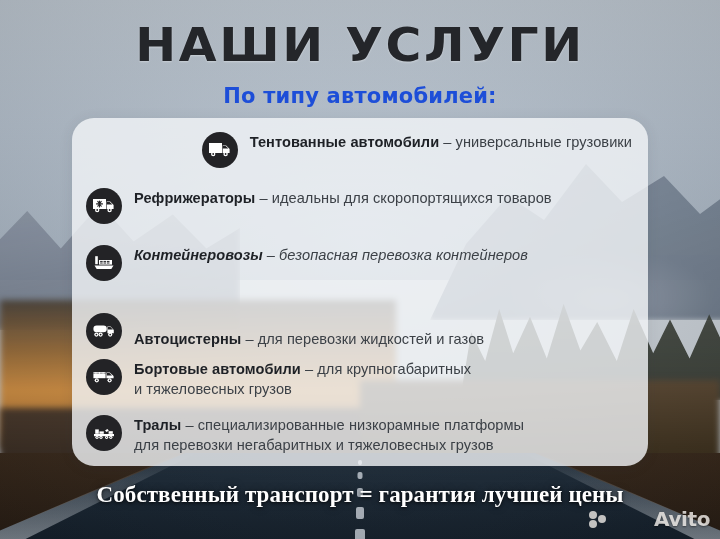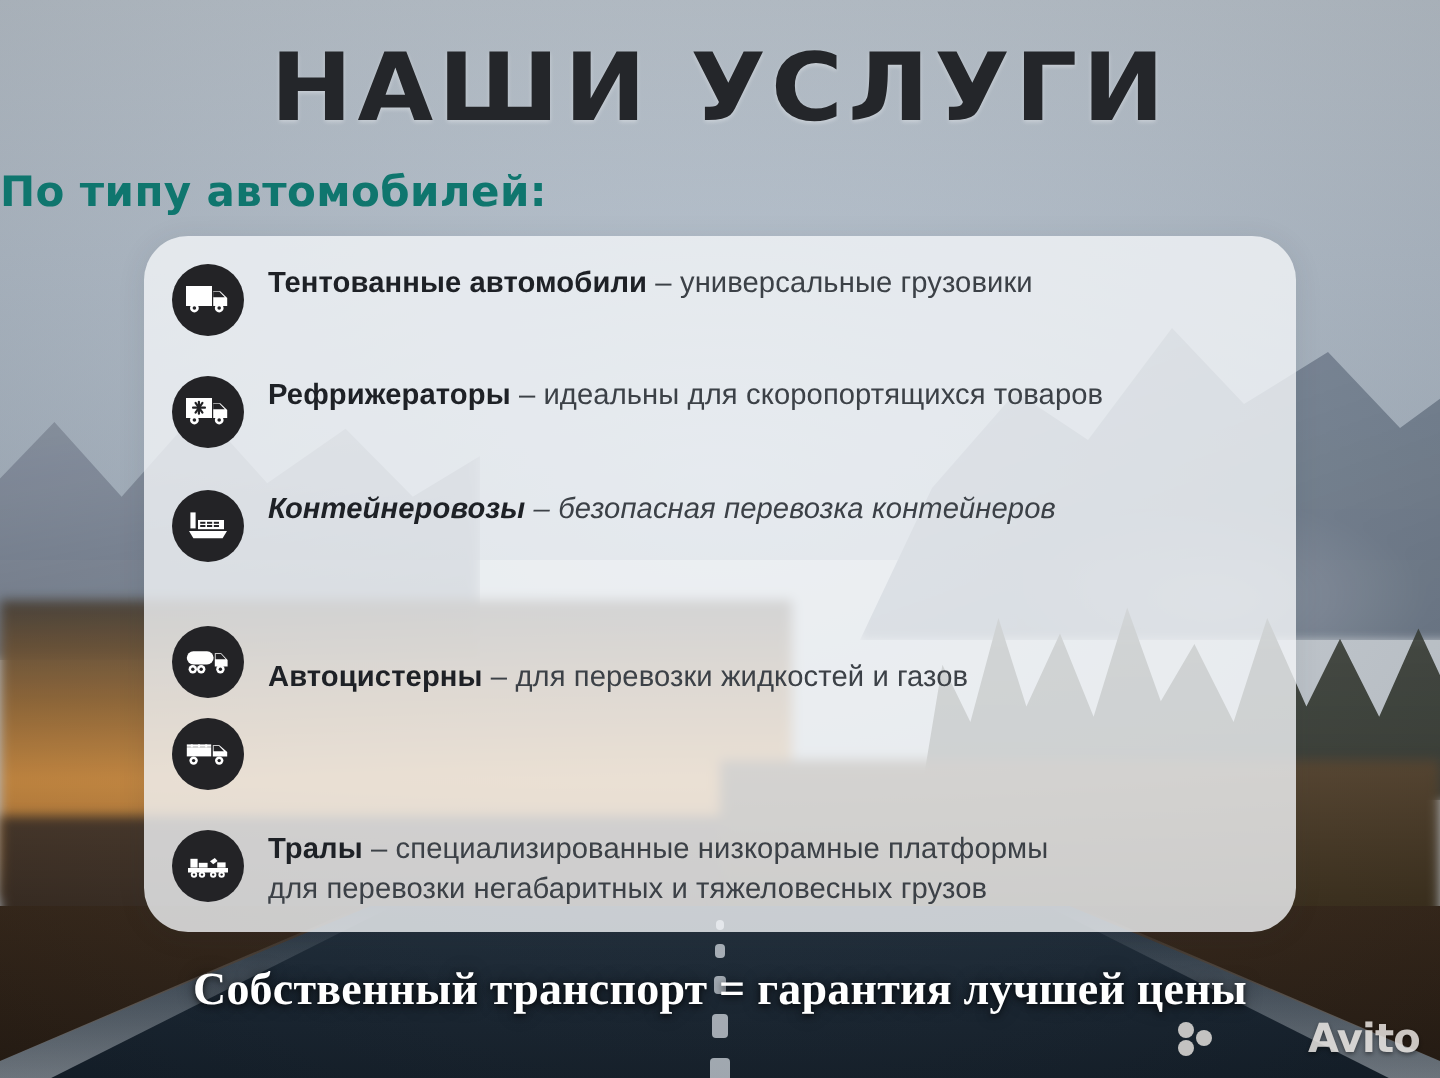--- a/index.html
+++ b/index.html
@@ -93,24 +93,24 @@
     line-height:50px;
     font-weight:bold;
     letter-spacing:2.5px;
     color:#24262a;
     font-family:"DejaVu Sans", sans-serif;
     transform:scaleX(1.04);
     text-shadow:0 1px 2px rgba(255,255,255,.35);
   }
   .subtitle {
     position:absolute; left:0; right:0; top:84px;
-    text-align:left;
+    text-align:center;
     font-size:21px;
     font-weight:bold;
-    color:#0f766e;
+    color:#1d4ed8;
     font-family:"DejaVu Sans", sans-serif;
     letter-spacing:.2px;
   }
 
   .card {
     position:absolute;
     left:72px; top:118px; width:576px; height:348px;
     background:rgba(243,245,248,.80);
     border-radius:22px;
     box-shadow:0 2px 14px rgba(40,45,60,.10);
@@ -142,21 +142,21 @@
     font-size:14.6px;
     line-height:19.5px;
     color:#3c4147;
     padding-top:3px;
     letter-spacing:.05px;
   }
   .txt b { color:#1e2126; font-weight:bold; }
   .txt .dash-sep { color:#3c4147; }
 
   
-  .item.r1 { margin-bottom:7px; }
+  .item.r1 { margin-bottom:7px;justify-content:flex-end; }
   .item.r2 { margin-bottom:8px; }
   .item.r3 { margin-bottom:8px;font-style:italic; }
   .item.r4 { margin-bottom:8px;align-items:flex-end; }
   .item.r5 { margin-bottom:7px; }
 
   .footer {
     position:absolute; left:0; right:0; top:482px;
     text-align:center;
     font-size:23px;
     font-weight:bold;
@@ -307,20 +307,24 @@
           <rect x="6" y="3.2" width="1" height="1.5"></rect>
           <rect x="9.6" y="3.2" width="1" height="1.5"></rect>
           <path d="M13.4 3.6h3.3L20.6 7v2.2h-7.2z"></path>
           <path d="M13.8 4h2.7l2.5 2.6h-5.2z" fill="#232326"></path>
           <circle cx="3.8" cy="11.3" r="2.1"></circle>
             <circle cx="3.8" cy="11.3" r=".85" fill="#232326"></circle>
           <circle cx="16.6" cy="11.3" r="2.1"></circle>
             <circle cx="16.6" cy="11.3" r=".85" fill="#232326"></circle>
         </svg>
       </span>
+      <div class="txt">
+        <b>Бортовые автомобили</b><span class="dash-sep"> – </span><span>для крупногабаритных</span><br>
+        <span>и тяжеловесных грузов</span>
+      </div>
     </div>
 
     <div class="item r6">
       <span class="badge">
         <svg width="22" height="16" viewBox="0 0 22 16" fill="#ffffff">
           <path d="M1 9h20v2.2H1z"></path>
           <path d="M2.2 4.4h3.6v4.4H2.2z"></path>
           <path d="M6.4 6.4h4.4v2.4H6.4z"></path>
           <path d="M12 5.6l2.4-1.6 1.4 1.5-2.2 1.6z"></path>
           <path d="M15.6 6.2h4.2v2.6h-4.2z"></path>

